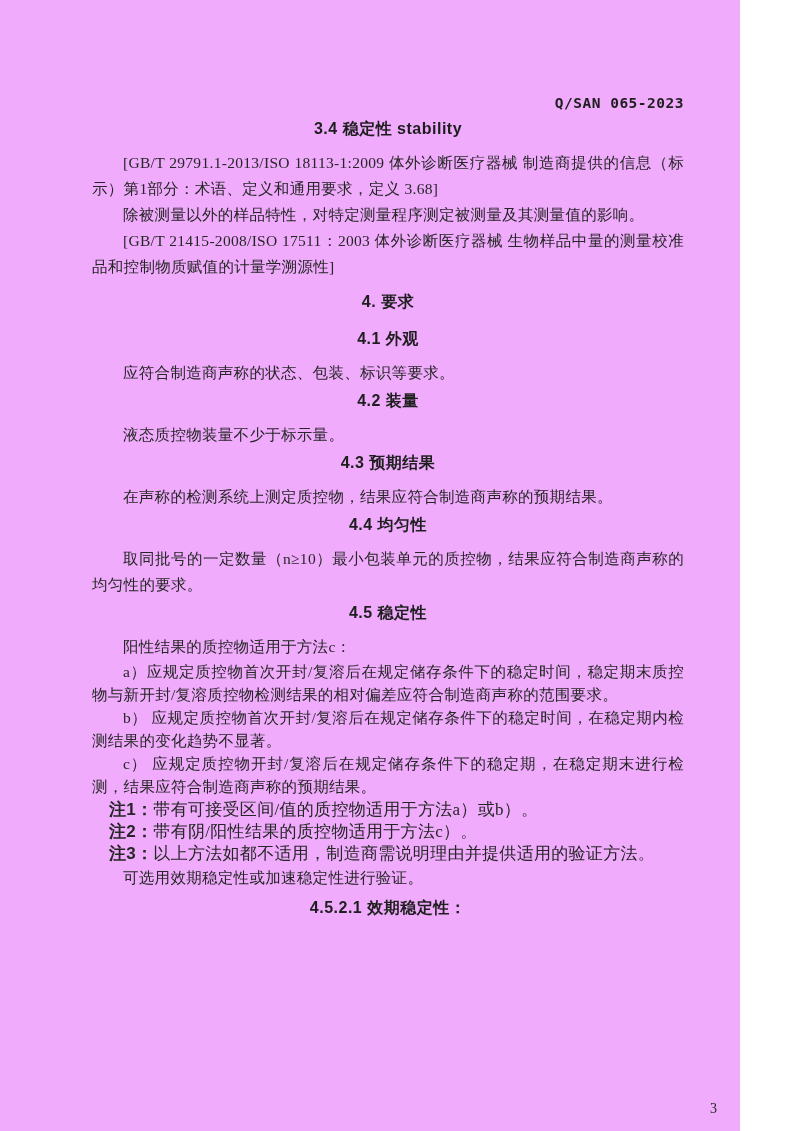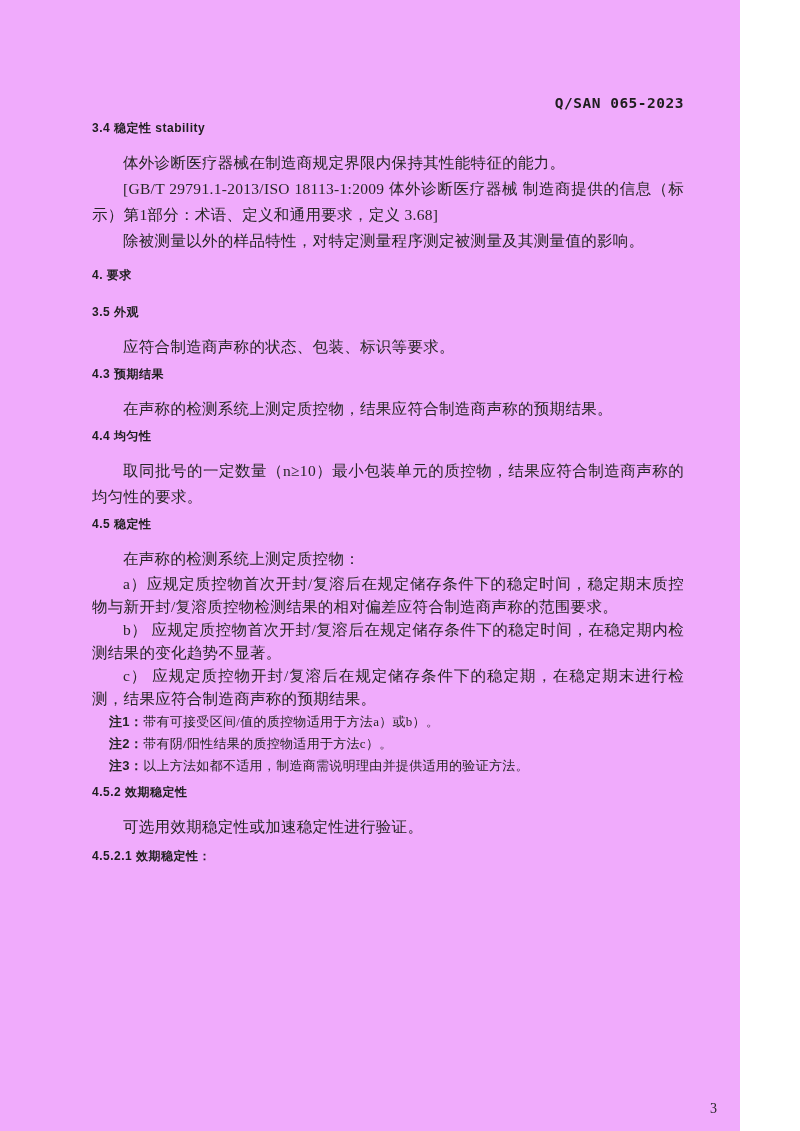--- a/index.html
+++ b/index.html
@@ -26,45 +26,46 @@
     font-size: 14.5px;
     line-height: 17px;
     letter-spacing: 0.5px;
     margin: 0 0 6px 0;
     color: #1e1e1e;
   }
   .blk { margin: 0; }
   .h1, .h2, .h3, .h4 {
     font-family: "Liberation Sans", "DejaVu Sans", sans-serif;
     font-weight: bold;
-    font-size: 12px;
+    font-size: 16px;
     line-height: 21px;
     color: #1e1e1e;
     letter-spacing: 0.5px;
+    text-align: center;
   }
   .h1 { margin: 11px 0 16px 0; }
   .h2 { margin: 4px 0 11px 0; }
   .h3 { margin: 6px 0 11px 0; }
   .h4 { margin: 6px 0 12px 0; }
   .p {
     font-size: 15.5px;
     line-height: 26px;
     text-indent: 2em;
     text-align: justify;
     letter-spacing: 0.3px;
   }
   .li {
     font-size: 15.5px;
     line-height: 23px;
     text-indent: 2em;
     text-align: justify;
     letter-spacing: 0.3px;
   }
   .note {
-    font-size: 13px;
+    font-size: 17px;
     line-height: 21px;
     padding-left: 17px;
     letter-spacing: 0.3px;
     margin: 1px 0;
   }
   .note-label {
     font-weight: bold;
     font-family: "Liberation Sans", "DejaVu Sans", sans-serif;
   }
   .page-number {
@@ -77,37 +78,38 @@
   }
 </style>
 </head>
 <body>
 
 <div class="page">
   <div class="content">
     <div class="doc-number">Q/SAN 065-2023</div>
     <div>
         <div class="blk h2">3.4 稳定性 stability</div>
-        <div class="blk p">体外诊断医疗器械在制造商规定界限内保持其性能特征的能力。</div>
         <div class="blk p">[GB/T 29791.1-2013/ISO 18113-1:2009 体外诊断医疗器械 制造商提供的信息（标示）第1部分：术语、定义和通用要求，定义 3.68]</div>
         <div class="blk p">除被测量以外的样品特性，对特定测量程序测定被测量及其测量值的影响。</div>
+        <div class="blk p">[GB/T 21415-2008/ISO 17511：2003 体外诊断医疗器械 生物样品中量的测量校准品和控制物质赋值的计量学溯源性]</div>
         <div class="blk h1">4. 要求</div>
-        <div class="blk h2">3.5 外观</div>
+        <div class="blk h2">4.1 外观</div>
         <div class="blk p">应符合制造商声称的状态、包装、标识等要求。</div>
+        <div class="blk h2">4.2 装量</div>
+        <div class="blk p">液态质控物装量不少于标示量。</div>
         <div class="blk h2">4.3 预期结果</div>
         <div class="blk p">在声称的检测系统上测定质控物，结果应符合制造商声称的预期结果。</div>
         <div class="blk h2">4.4 均匀性</div>
         <div class="blk p">取同批号的一定数量（n≥10）最小包装单元的质控物，结果应符合制造商声称的均匀性的要求。</div>
         <div class="blk h2">4.5 稳定性</div>
-        <div class="blk p">在声称的检测系统上测定质控物：</div>
+        <div class="blk p">阳性结果的质控物适用于方法c：</div>
         <div class="blk li">a）应规定质控物首次开封/复溶后在规定储存条件下的稳定时间，稳定期末质控物与新开封/复溶质控物检测结果的相对偏差应符合制造商声称的范围要求。</div>
         <div class="blk li">b） 应规定质控物首次开封/复溶后在规定储存条件下的稳定时间，在稳定期内检测结果的变化趋势不显著。</div>
         <div class="blk li">c） 应规定质控物开封/复溶后在规定储存条件下的稳定期，在稳定期末进行检测，结果应符合制造商声称的预期结果。</div>
         <div class="blk note"><span class="note-label">注1：</span><span>带有可接受区间/值的质控物适用于方法a）或b）。</span></div>
         <div class="blk note"><span class="note-label">注2：</span><span>带有阴/阳性结果的质控物适用于方法c）。</span></div>
         <div class="blk note"><span class="note-label">注3：</span><span>以上方法如都不适用，制造商需说明理由并提供适用的验证方法。</span></div>
-        <div class="blk h3">4.5.2 效期稳定性</div>
         <div class="blk p">可选用效期稳定性或加速稳定性进行验证。</div>
         <div class="blk h4">4.5.2.1 效期稳定性：</div>
       </div>
   </div>
   <div class="page-number">3</div>
 </div>
 
 </body></html>

